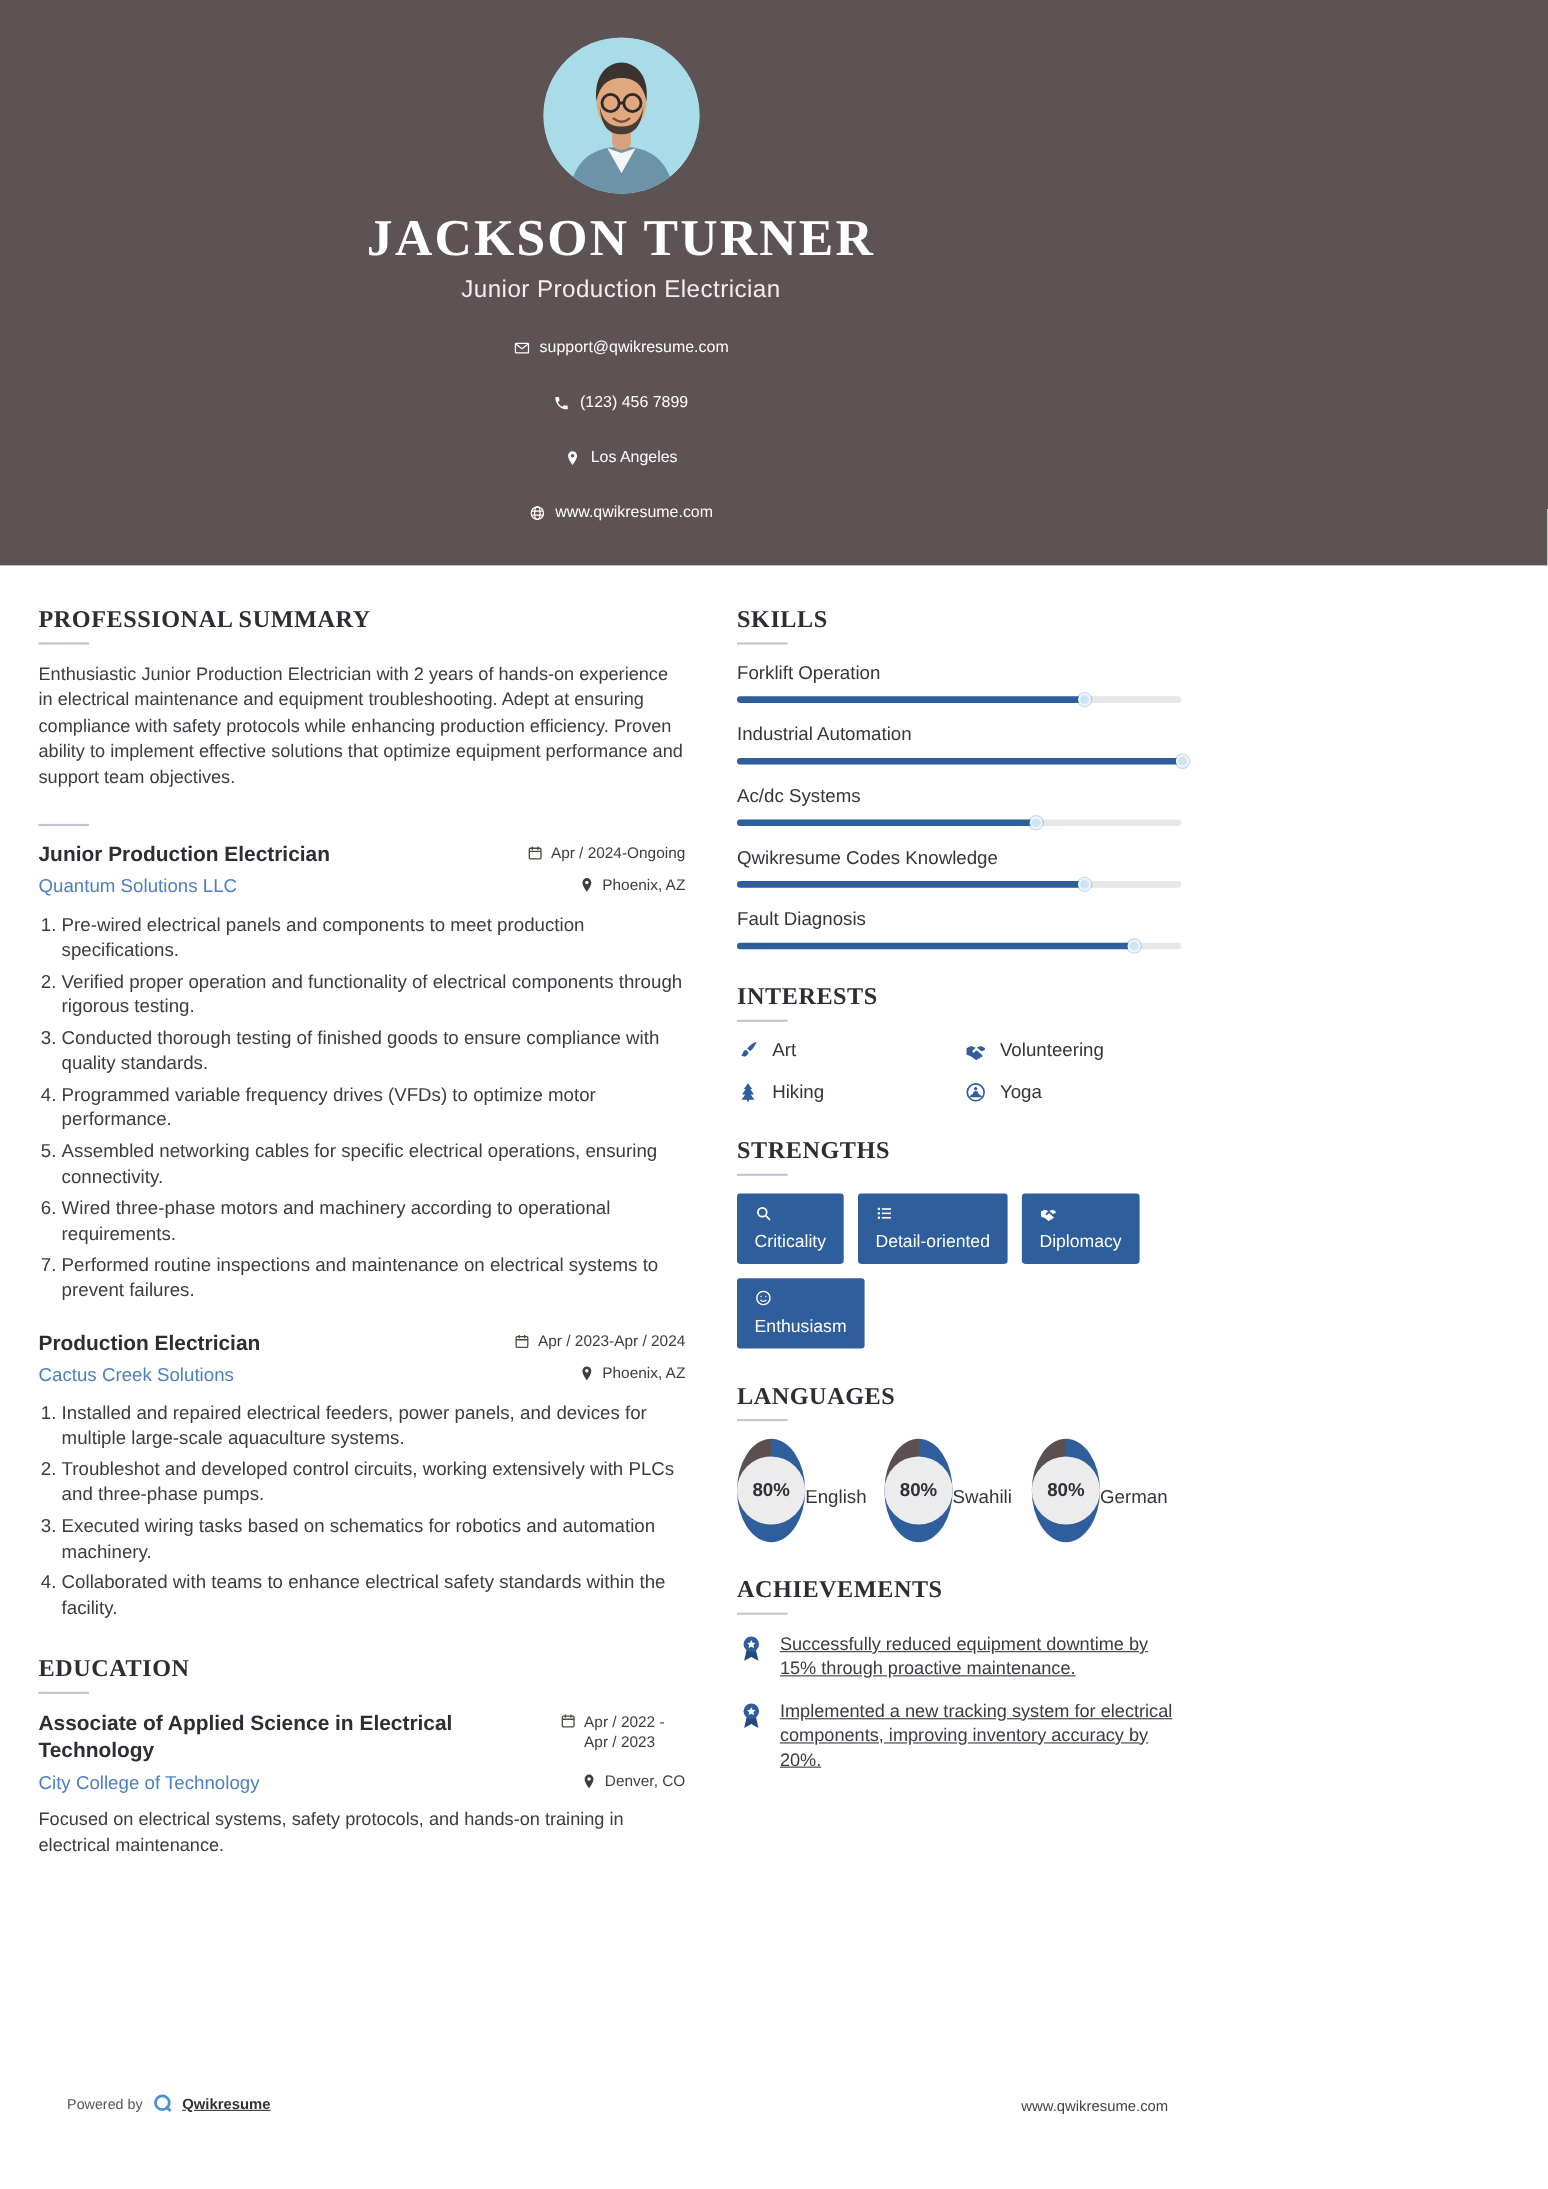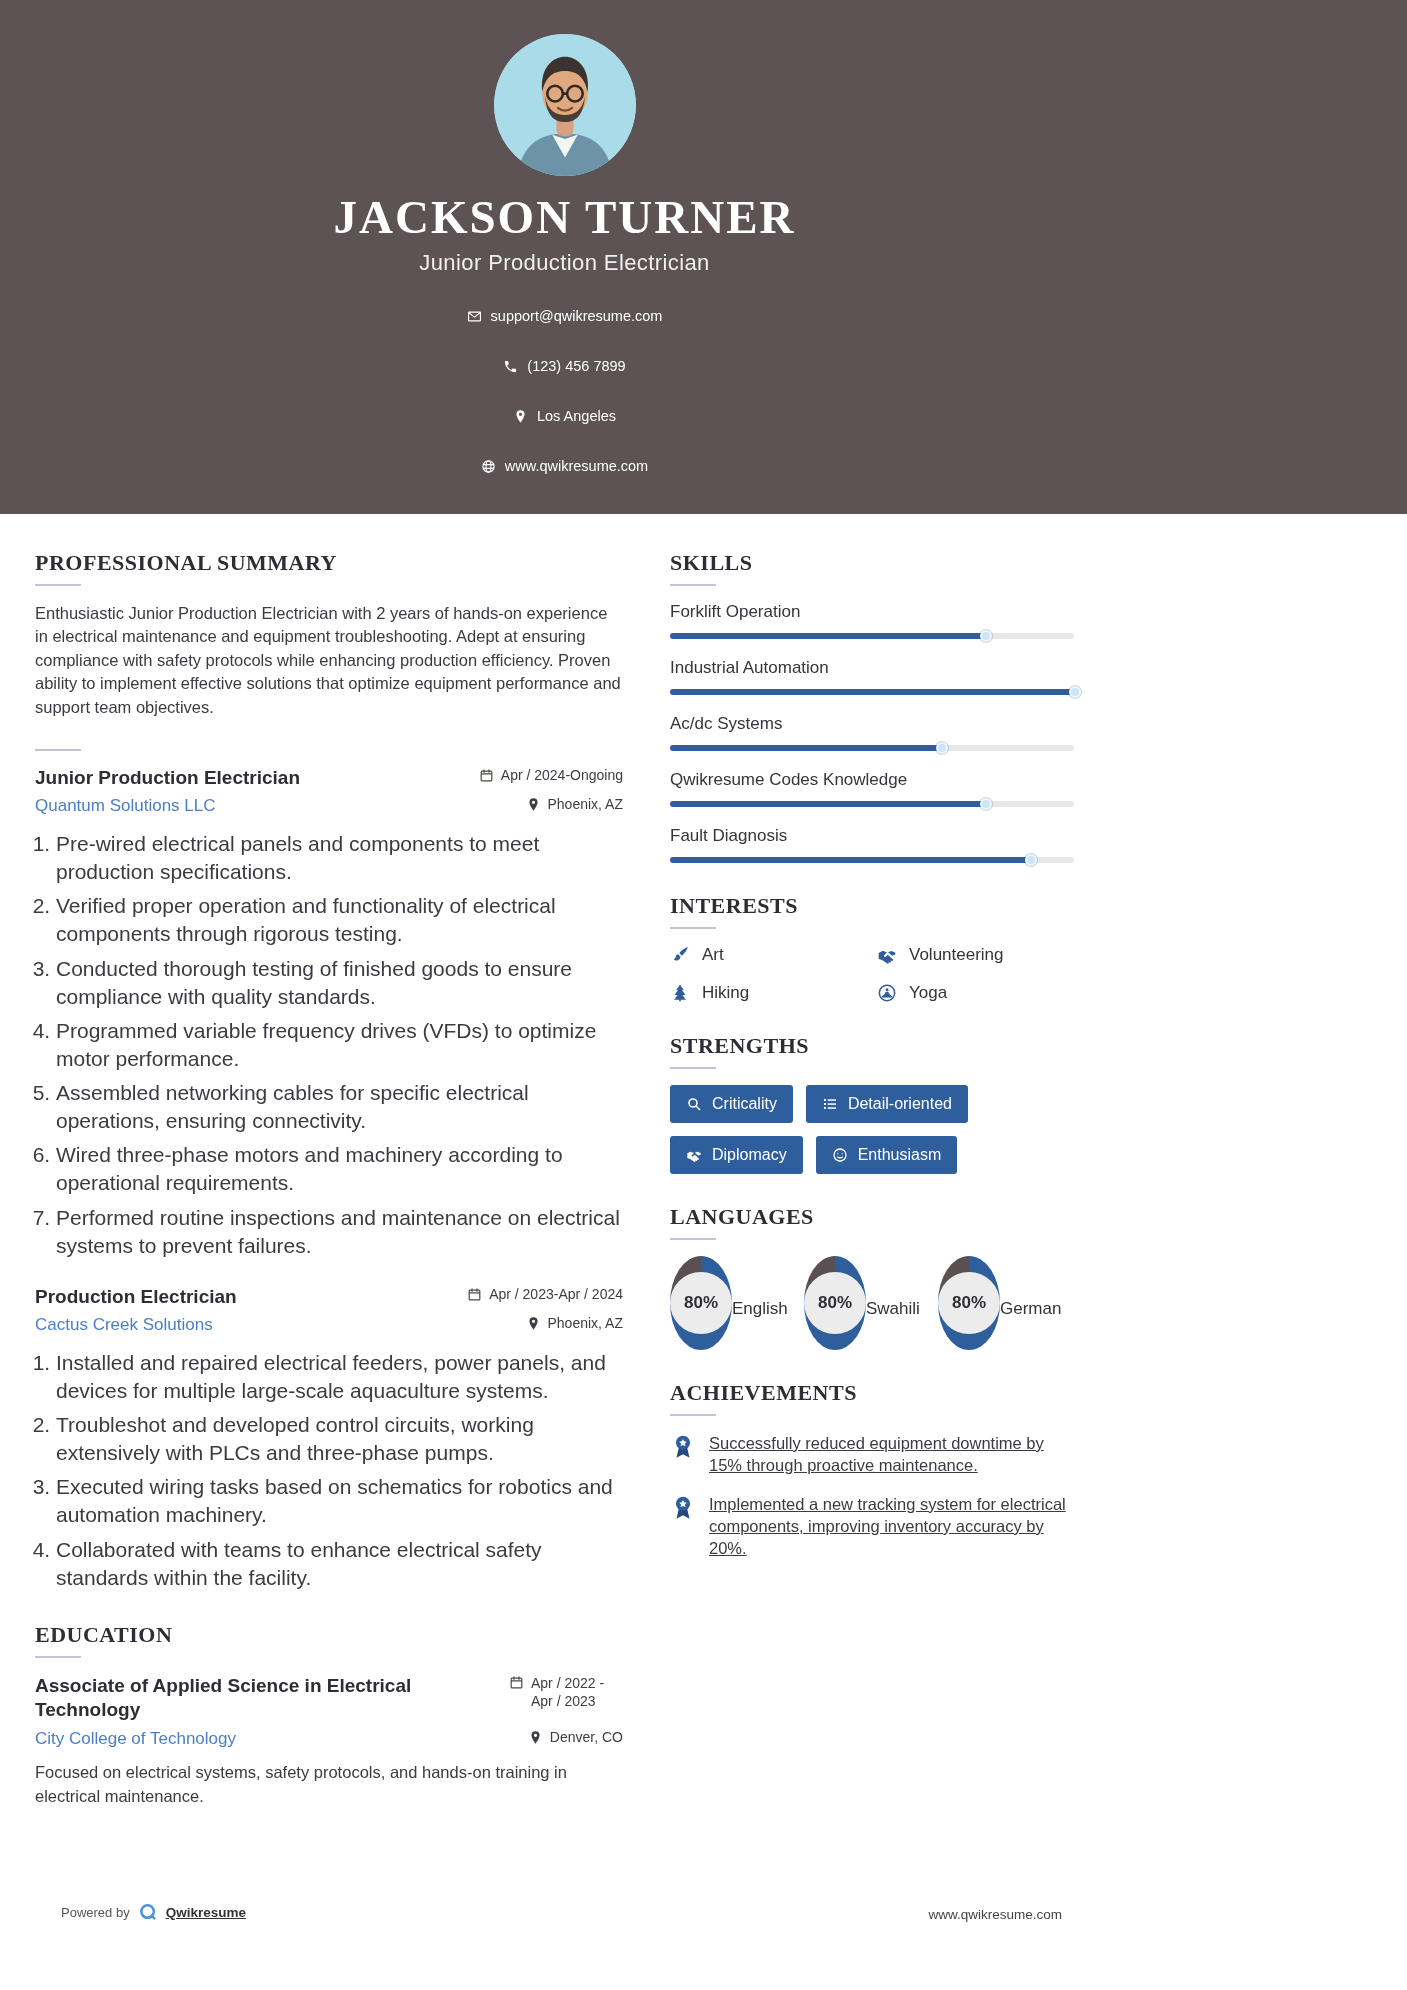--- a/index.html
+++ b/index.html
@@ -42,21 +42,21 @@
   
   .job{margin-bottom:26px;}
   .job-top{display:flex;justify-content:space-between;align-items:flex-start;}
   .job-title{font-size:19px;font-weight:700;color:var(--ink);font-family:"Liberation Sans","DejaVu Sans",sans-serif;}
   .meta{display:flex;align-items:flex-start;gap:7px;font-size:14px;color:#3c3d45;white-space:nowrap;}
   .meta svg{width:15px;height:15px;margin-top:1px;color:#4a4b42;}
   .meta.pin svg{color:#3c3d45;}
   .job-sub{display:flex;justify-content:space-between;align-items:flex-start;margin-top:7px;}
   .company{font-size:17px;color:var(--link);text-decoration:none;cursor:pointer;}
   .bullets{margin:14px 0 0 0;padding-left:21px;}
-  .bullets li{font-size:21px;line-height:1.34;margin-bottom:6px;color:var(--body);}
+  .bullets li{font-size:17px;line-height:1.34;margin-bottom:6px;color:var(--body);}
 
   .edu-top{display:flex;justify-content:space-between;align-items:flex-start;}
   .edu-degree{font-size:19px;font-weight:700;color:var(--ink);width:400px;line-height:1.25;}
   .edu-dates{display:flex;gap:7px;font-size:14px;color:#3c3d45;}
   .edu-dates .dtxt{width:92px;text-align:left;line-height:1.3;white-space:normal;}
   .edu-sub{display:flex;justify-content:space-between;align-items:flex-start;margin-top:8px;}
   .edu-desc{margin-top:12px;}
 
   
   .skill{margin-bottom:19px;}
@@ -65,21 +65,21 @@
   .fill{position:relative;height:6px;background:var(--accent);border-radius:3px;}
   .knob{position:absolute;right:-7px;top:50%;transform:translateY(-50%);width:12px;height:12px;border-radius:50%;background:#cde3f6;border:2px solid #eef6fd;box-shadow:0 0 0 1px rgba(47,94,156,.25);}
 
   
   .int-grid{display:grid;grid-template-columns:1fr 1fr;row-gap:18px;column-gap:10px;}
   .int-item{display:flex;align-items:center;gap:12px;font-size:17px;color:#33343c;}
   .int-item svg{width:20px;height:20px;color:var(--accent);flex:0 0 auto;}
 
   
   .str-wrap{display:flex;flex-wrap:wrap;gap:13px;}
-  .str-btn{display:inline-flex;align-items:center;gap:10px;background:var(--accent);color:#fff;font-size:16px;padding:10px 16px;border-radius:3px;cursor:default;}
+  .str-btn{display:inline-flex;gap:10px;background:var(--accent);color:#fff;font-size:16px;padding:10px 16px;border-radius:3px;cursor:default;flex-direction:column;}
   .str-btn svg{width:16px;height:16px;color:#fff;}
 
   
   .lang-row{display:flex;gap:40px;}
   .lang{display:flex;flex-direction:row;align-items:center;width:94px;}
   .donut{width:94px;height:94px;border-radius:50%;display:flex;align-items:center;justify-content:center;background:conic-gradient(var(--accent) 0 80%,var(--dark-ring) 80% 100%);}
   .donut-inner{width:62px;height:62px;border-radius:50%;background:#ececec;display:flex;align-items:center;justify-content:center;font-size:17px;font-weight:700;color:#2f3037;}
   .lang-name{margin-top:12px;font-size:17px;color:#33343c;}
 
   

